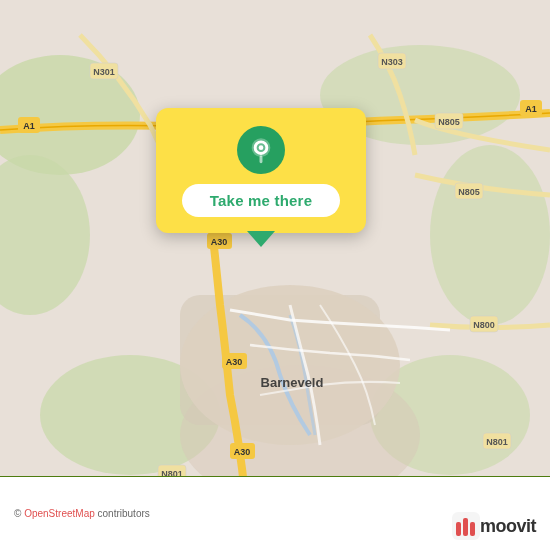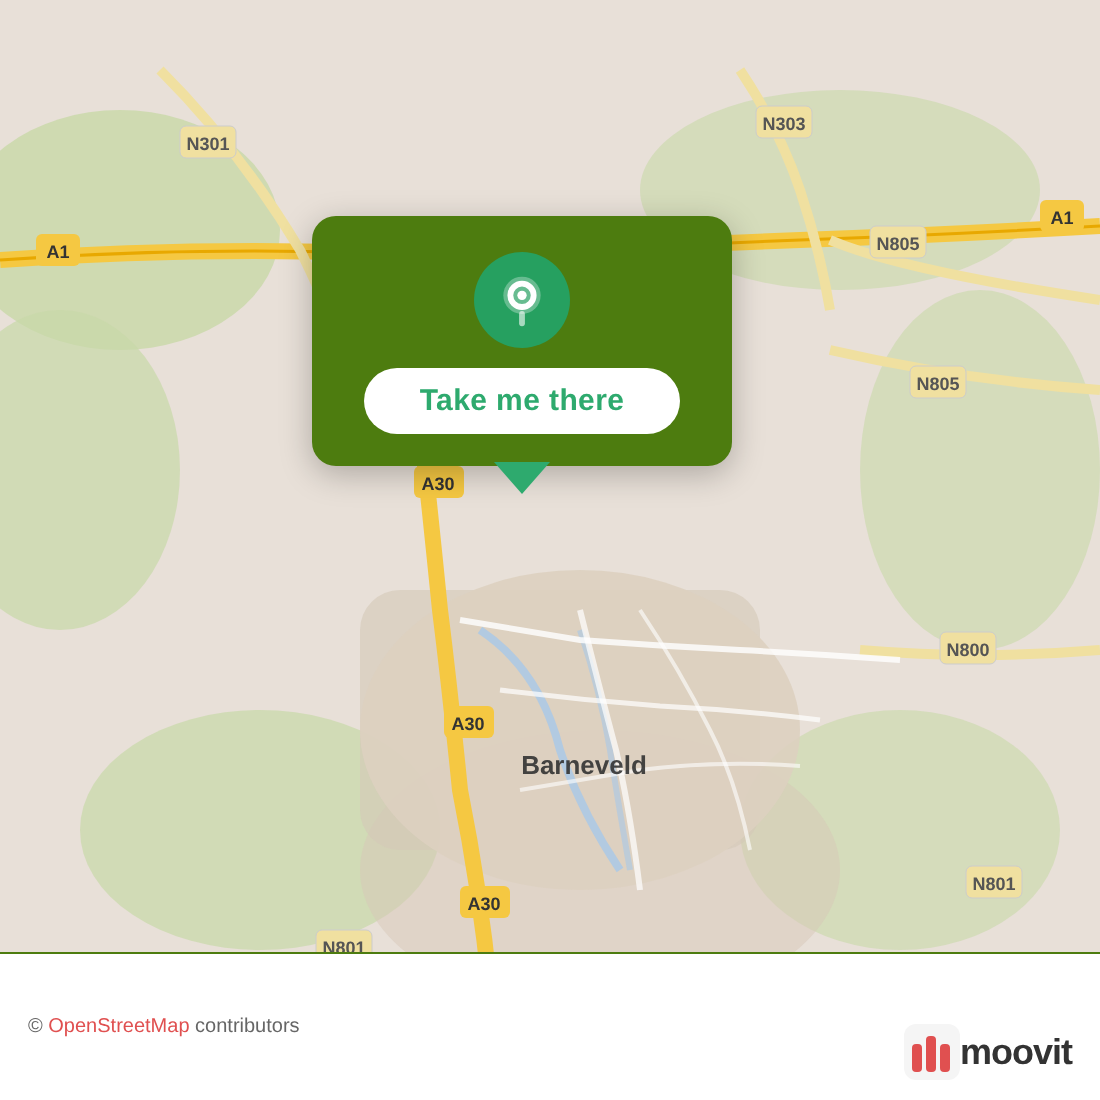--- a/index.html
+++ b/index.html
@@ -26,21 +26,21 @@
       position: absolute;
       top: 0; left: 0;
     }
 
     
     #popup-card {
       position: absolute;
       top: 108px;
       left: 156px;
       width: 210px;
-      background-color: #4d7c0f;
+      background-color: #fde047;
       border-radius: 12px;
       display: flex;
       flex-direction: column;
       align-items: center;
       padding: 18px 20px 16px;
       box-shadow: 0 4px 16px rgba(0,0,0,0.25);
       z-index: 10;
     }
 
     #popup-card::after {

